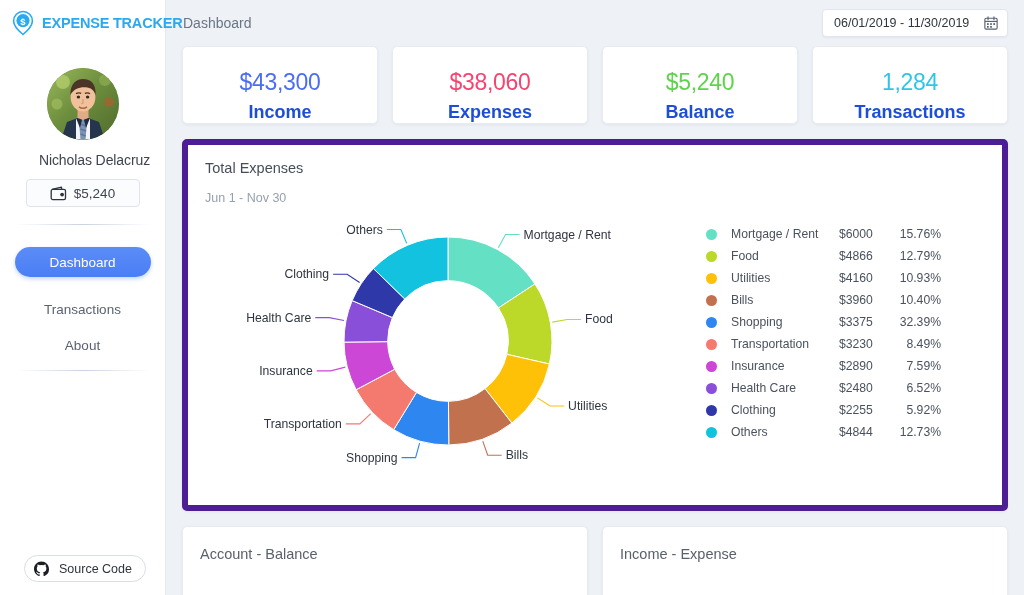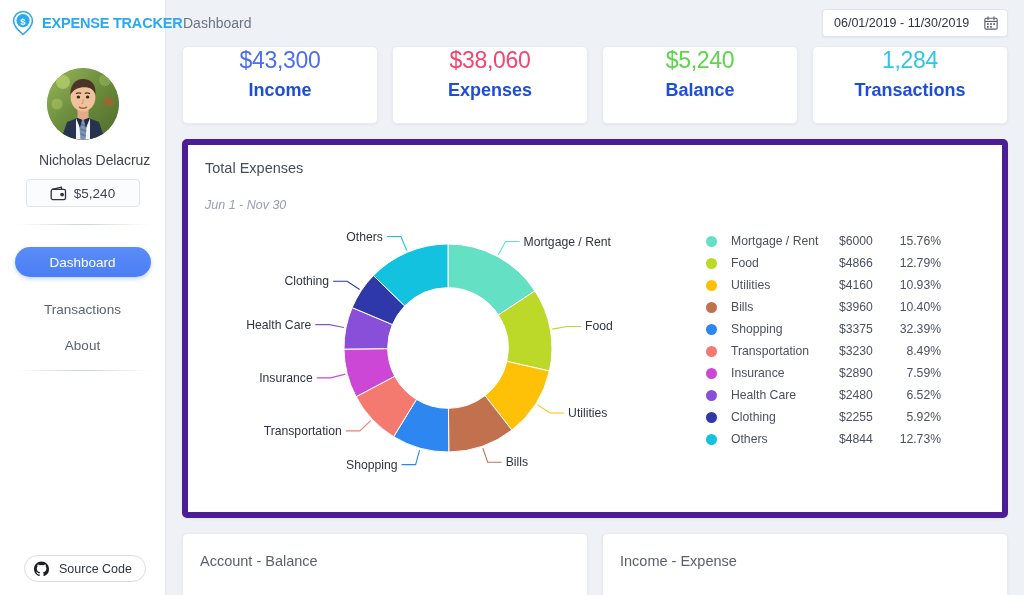--- a/index.html
+++ b/index.html
@@ -95,33 +95,33 @@
   }
 
   .content { flex: 1; padding: 0 16px; overflow: hidden; }
 
   .kpi-row { display: flex; gap: 14px; }
   .kpi-card {
     flex: 1; height: 78px; background: #fff;
     border: 1px solid #e7ebf2; border-radius: 5px;
     box-shadow: 0 1px 3px rgba(27,42,70,0.06);
     display: flex; flex-direction: column;
-    align-items: center; justify-content: flex-start; gap: 6px;
+    align-items: center; justify-content: flex-end; gap: 6px;
   }
   .kpi-value { font-size: 23px; letter-spacing: -0.3px; }
   .kpi-label { font-size: 18px; color: #1d4ed8; font-weight: bold; }
 
   .panel {
     margin-top: 15px; background: #fff;
     border: 6px solid #4c1d95; border-radius: 5px;
     box-shadow: 0 1px 3px rgba(27,42,70,0.06);
   }
   .panel-head { padding: 15px 0 0 17px; }
   .panel-title { font-size: 14.5px; color: #464d59; }
-  .panel-sub { font-size: 12.5px; color: #96a0b0; margin-top: 22px; font-style: italic; }
+  .panel-sub { font-size: 12.5px; color: #96a0b0; margin-top: 15px; }
 
   .chart-body { display: flex; align-items: flex-start; height: 300px; }
   .donut-area { width: 510px; flex: 0 0 510px; position: relative; }
   .legend {
     margin-top: 22px; margin-left: 8px;
     display: flex; flex-direction: column; gap: 8px;
   }
   .legend-row {
     display: flex; align-items: center;
     font-size: 12.2px; color: #4b525e;

